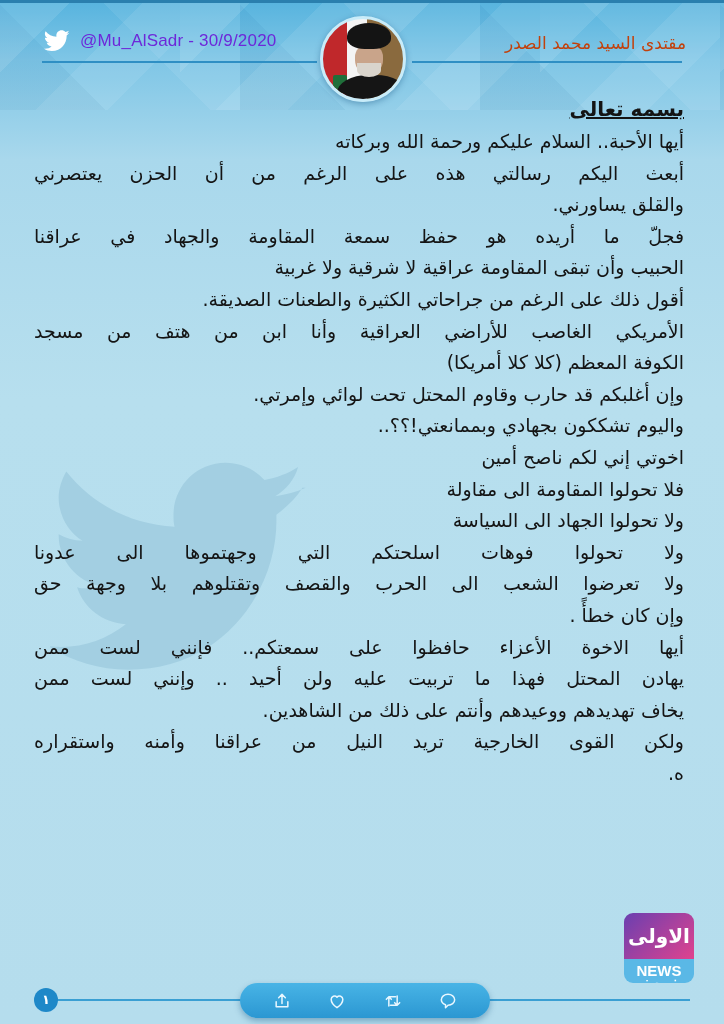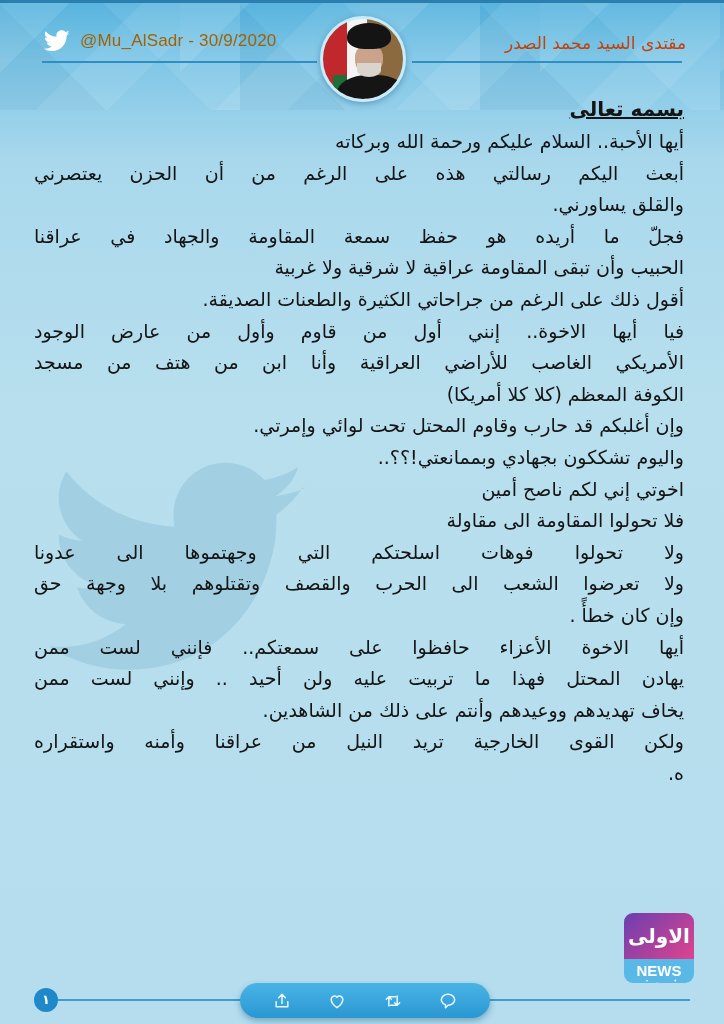--- a/index.html
+++ b/index.html
@@ -21,21 +21,21 @@
       background-size: 180px 110px, 240px 110px;
     }
     .top-edge { position: absolute; left: 0; top: 0; width: 724px; height: 3px; background: #2a7fae; }
 
     .header-left {
       position: absolute; left: 44px; top: 30px; display: flex; align-items: center; gap: 10px;
       color: #ffffff;
     }
     .bird-small { width: 26px; height: 22px; }
     .handle {
-      font-family: "Liberation Sans", sans-serif; font-size: 17px; color: #a16207; letter-spacing: 0.2px;
+      font-family: "Liberation Sans", sans-serif; font-size: 17px; color: #6d28d9; letter-spacing: 0.2px;
     }
     .header-right {
       position: absolute; right: 38px; top: 33px; direction: rtl;
       font-family: "DejaVu Sans", sans-serif; font-size: 17px; color: #c2410c;
     }
     .rule-left { position: absolute; left: 42px; top: 61px; width: 275px; height: 2px; background: #2f8fc4; }
     .rule-right { position: absolute; left: 412px; top: 61px; width: 270px; height: 2px; background: #2f8fc4; }
 
     .avatar {
       position: absolute; left: 320px; top: 16px; width: 86px; height: 86px; border-radius: 50%;
@@ -122,27 +122,27 @@
   </div>
 
   <div class="message">
     <div class="line title">بسمه تعالى</div>
     <div class="line">أيها الأحبة.. السلام عليكم ورحمة الله وبركاته</div>
     <div class="line just">أبعث اليكم رسالتي هذه على الرغم من أن الحزن يعتصرني</div>
     <div class="line">والقلق يساورني.</div>
     <div class="line just">فجلّ ما أريده هو حفظ سمعة المقاومة والجهاد في عراقنا</div>
     <div class="line">الحبيب وأن  تبقى المقاومة عراقية لا شرقية ولا غربية</div>
     <div class="line">أقول ذلك على الرغم من جراحاتي الكثيرة والطعنات الصديقة.</div>
-    <div class="line just">فيا أيها الاخوة.. إنني أول من قاوم وأول من عارض الوجود</div>
     <div class="line just">الأمريكي الغاصب للأراضي العراقية وأنا ابن من هتف من مسجد</div>
     <div class="line">الكوفة المعظم (كلا كلا أمريكا)</div>
     <div class="line">وإن أغلبكم قد حارب وقاوم المحتل تحت لوائي وإمرتي.</div>
     <div class="line">واليوم تشككون بجهادي وبممانعتي!؟؟..</div>
     <div class="line">اخوتي إني لكم ناصح أمين</div>
     <div class="line">فلا تحولوا المقاومة الى مقاولة</div>
+    <div class="line">ولا تحولوا الجهاد الى السياسة</div>
     <div class="line just">ولا تحولوا فوهات اسلحتكم التي وجهتموها الى عدونا</div>
     <div class="line just">ولا تعرضوا الشعب الى الحرب والقصف وتقتلوهم بلا وجهة حق</div>
     <div class="line">وإن كان خطأً .</div>
     <div class="line just">أيها الاخوة الأعزاء حافظوا على سمعتكم.. فإنني لست ممن</div>
     <div class="line just">يهادن المحتل فهذا ما تربيت عليه ولن أحيد .. وإنني لست ممن</div>
     <div class="line">يخاف تهديدهم ووعيدهم وأنتم على ذلك من الشاهدين.</div>
     <div class="line just">ولكن القوى الخارجية تريد النيل من عراقنا وأمنه واستقراره</div>
     <div class="line">ه.</div>
   </div>
 

